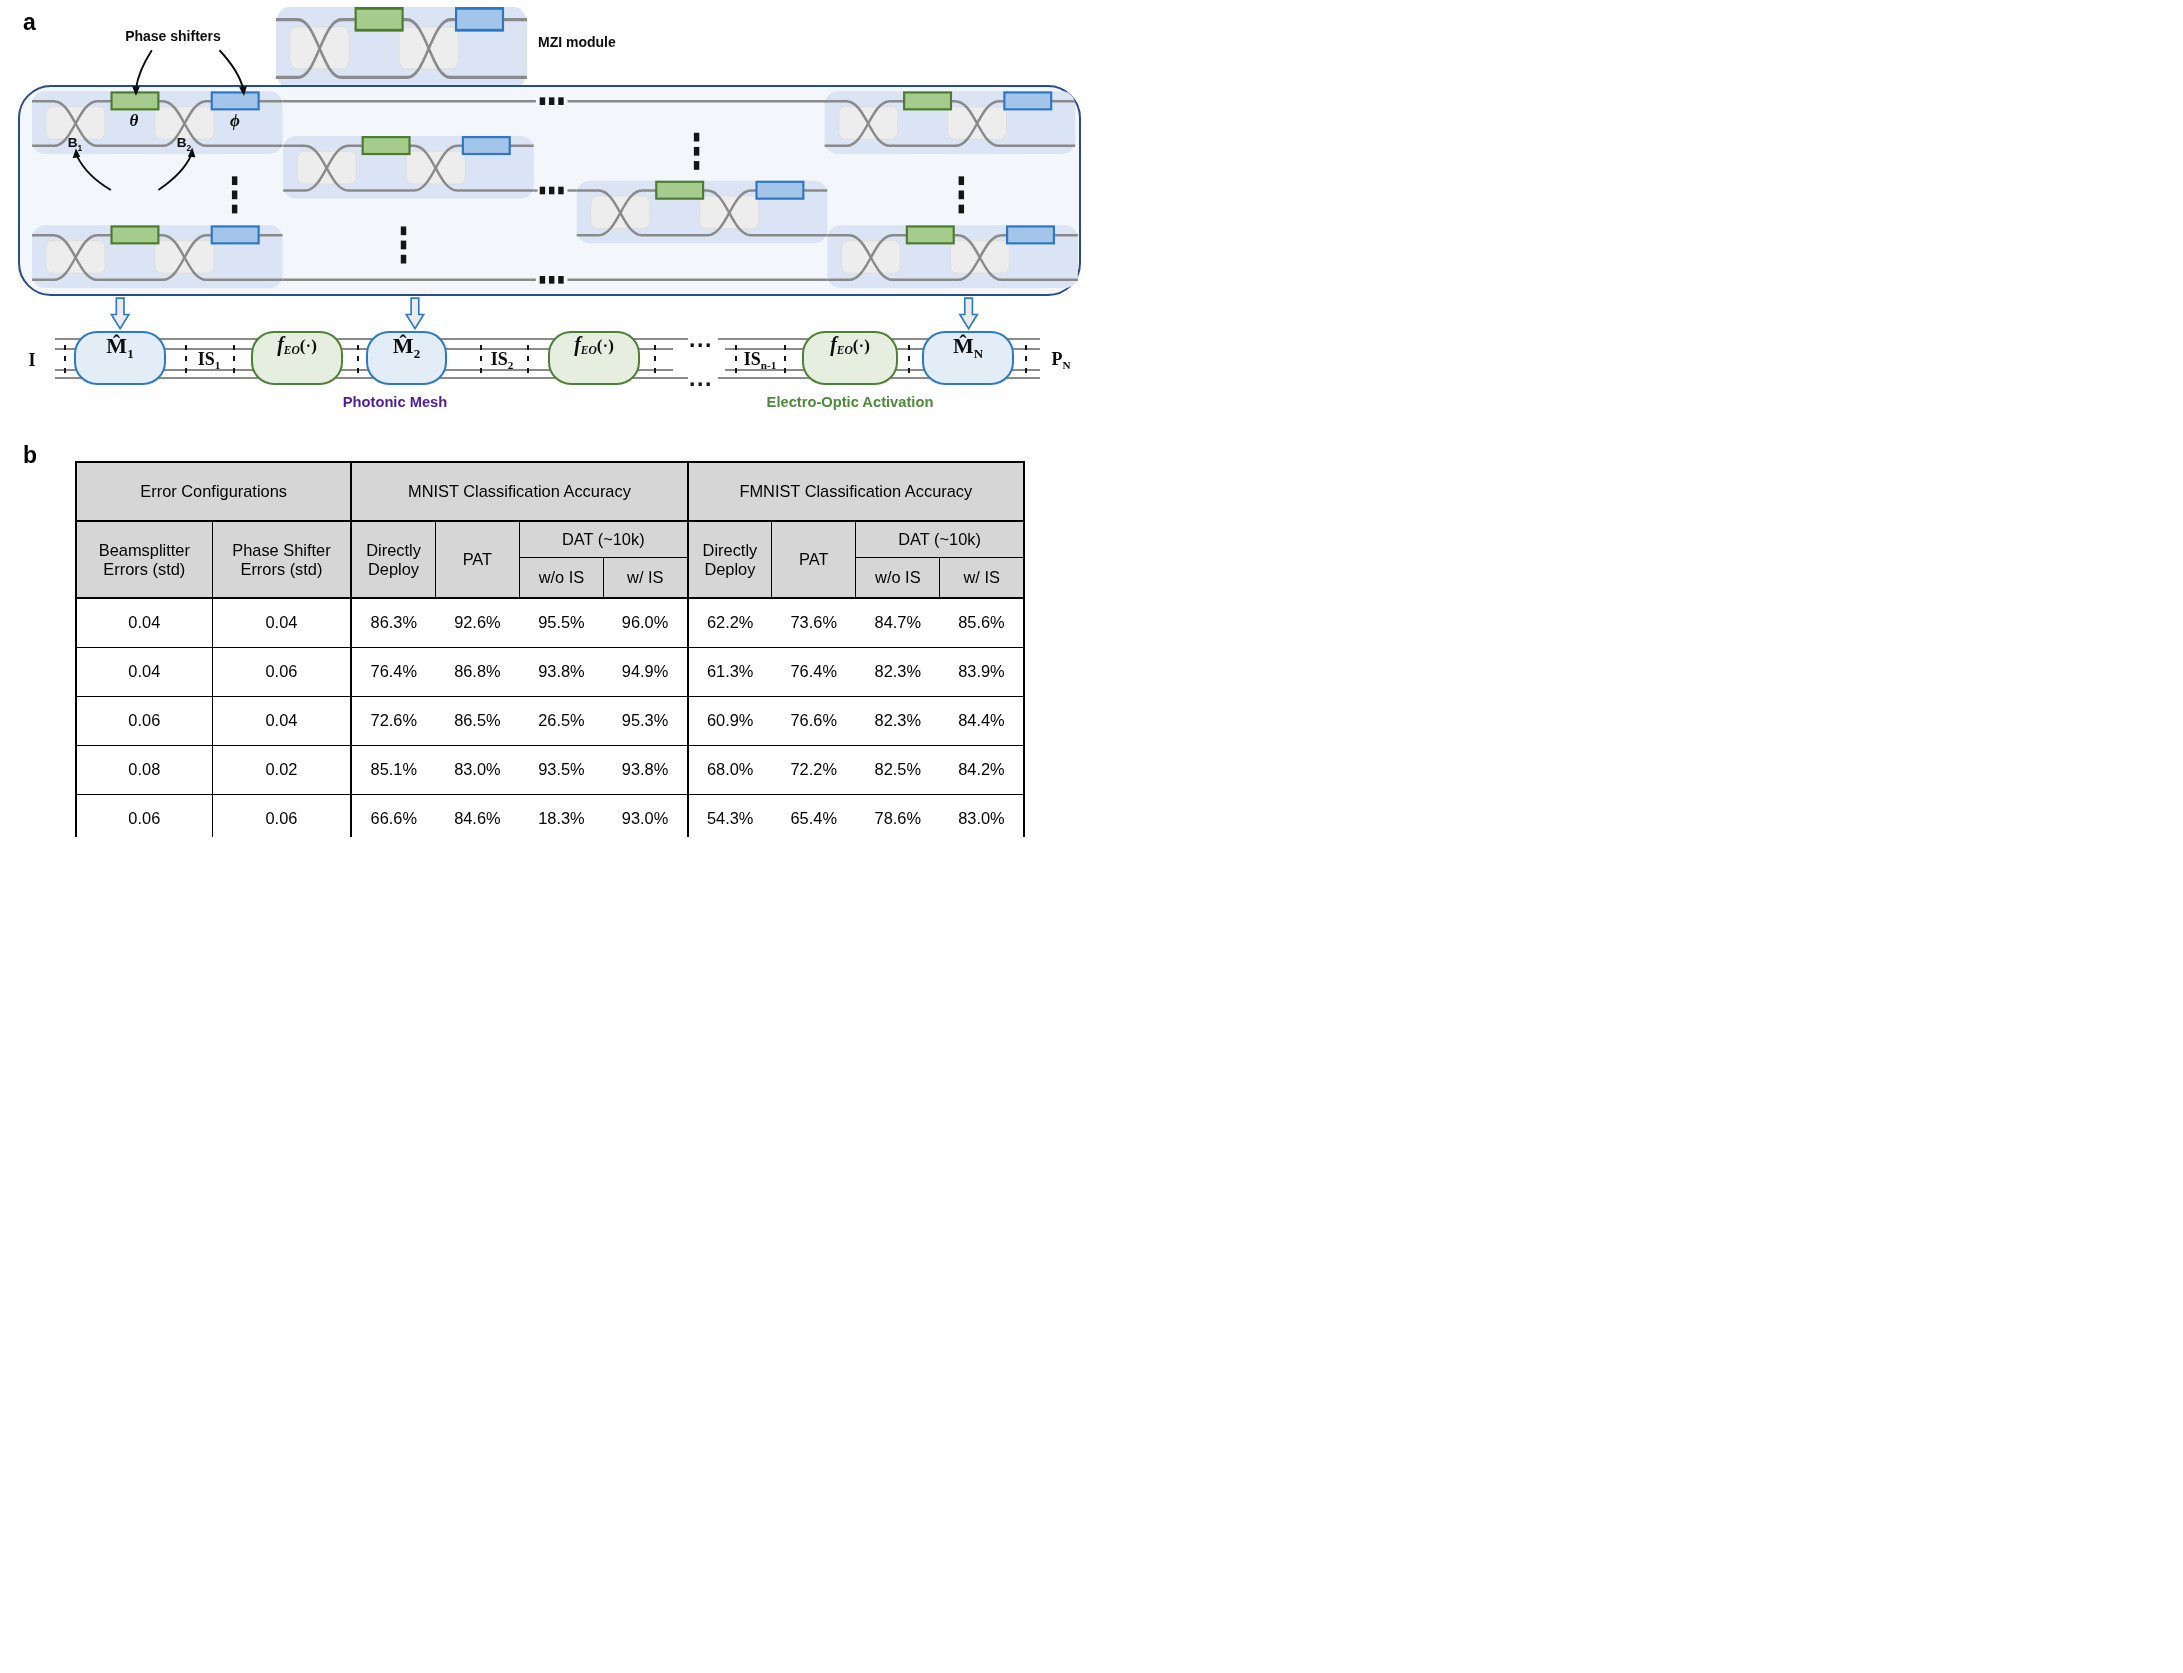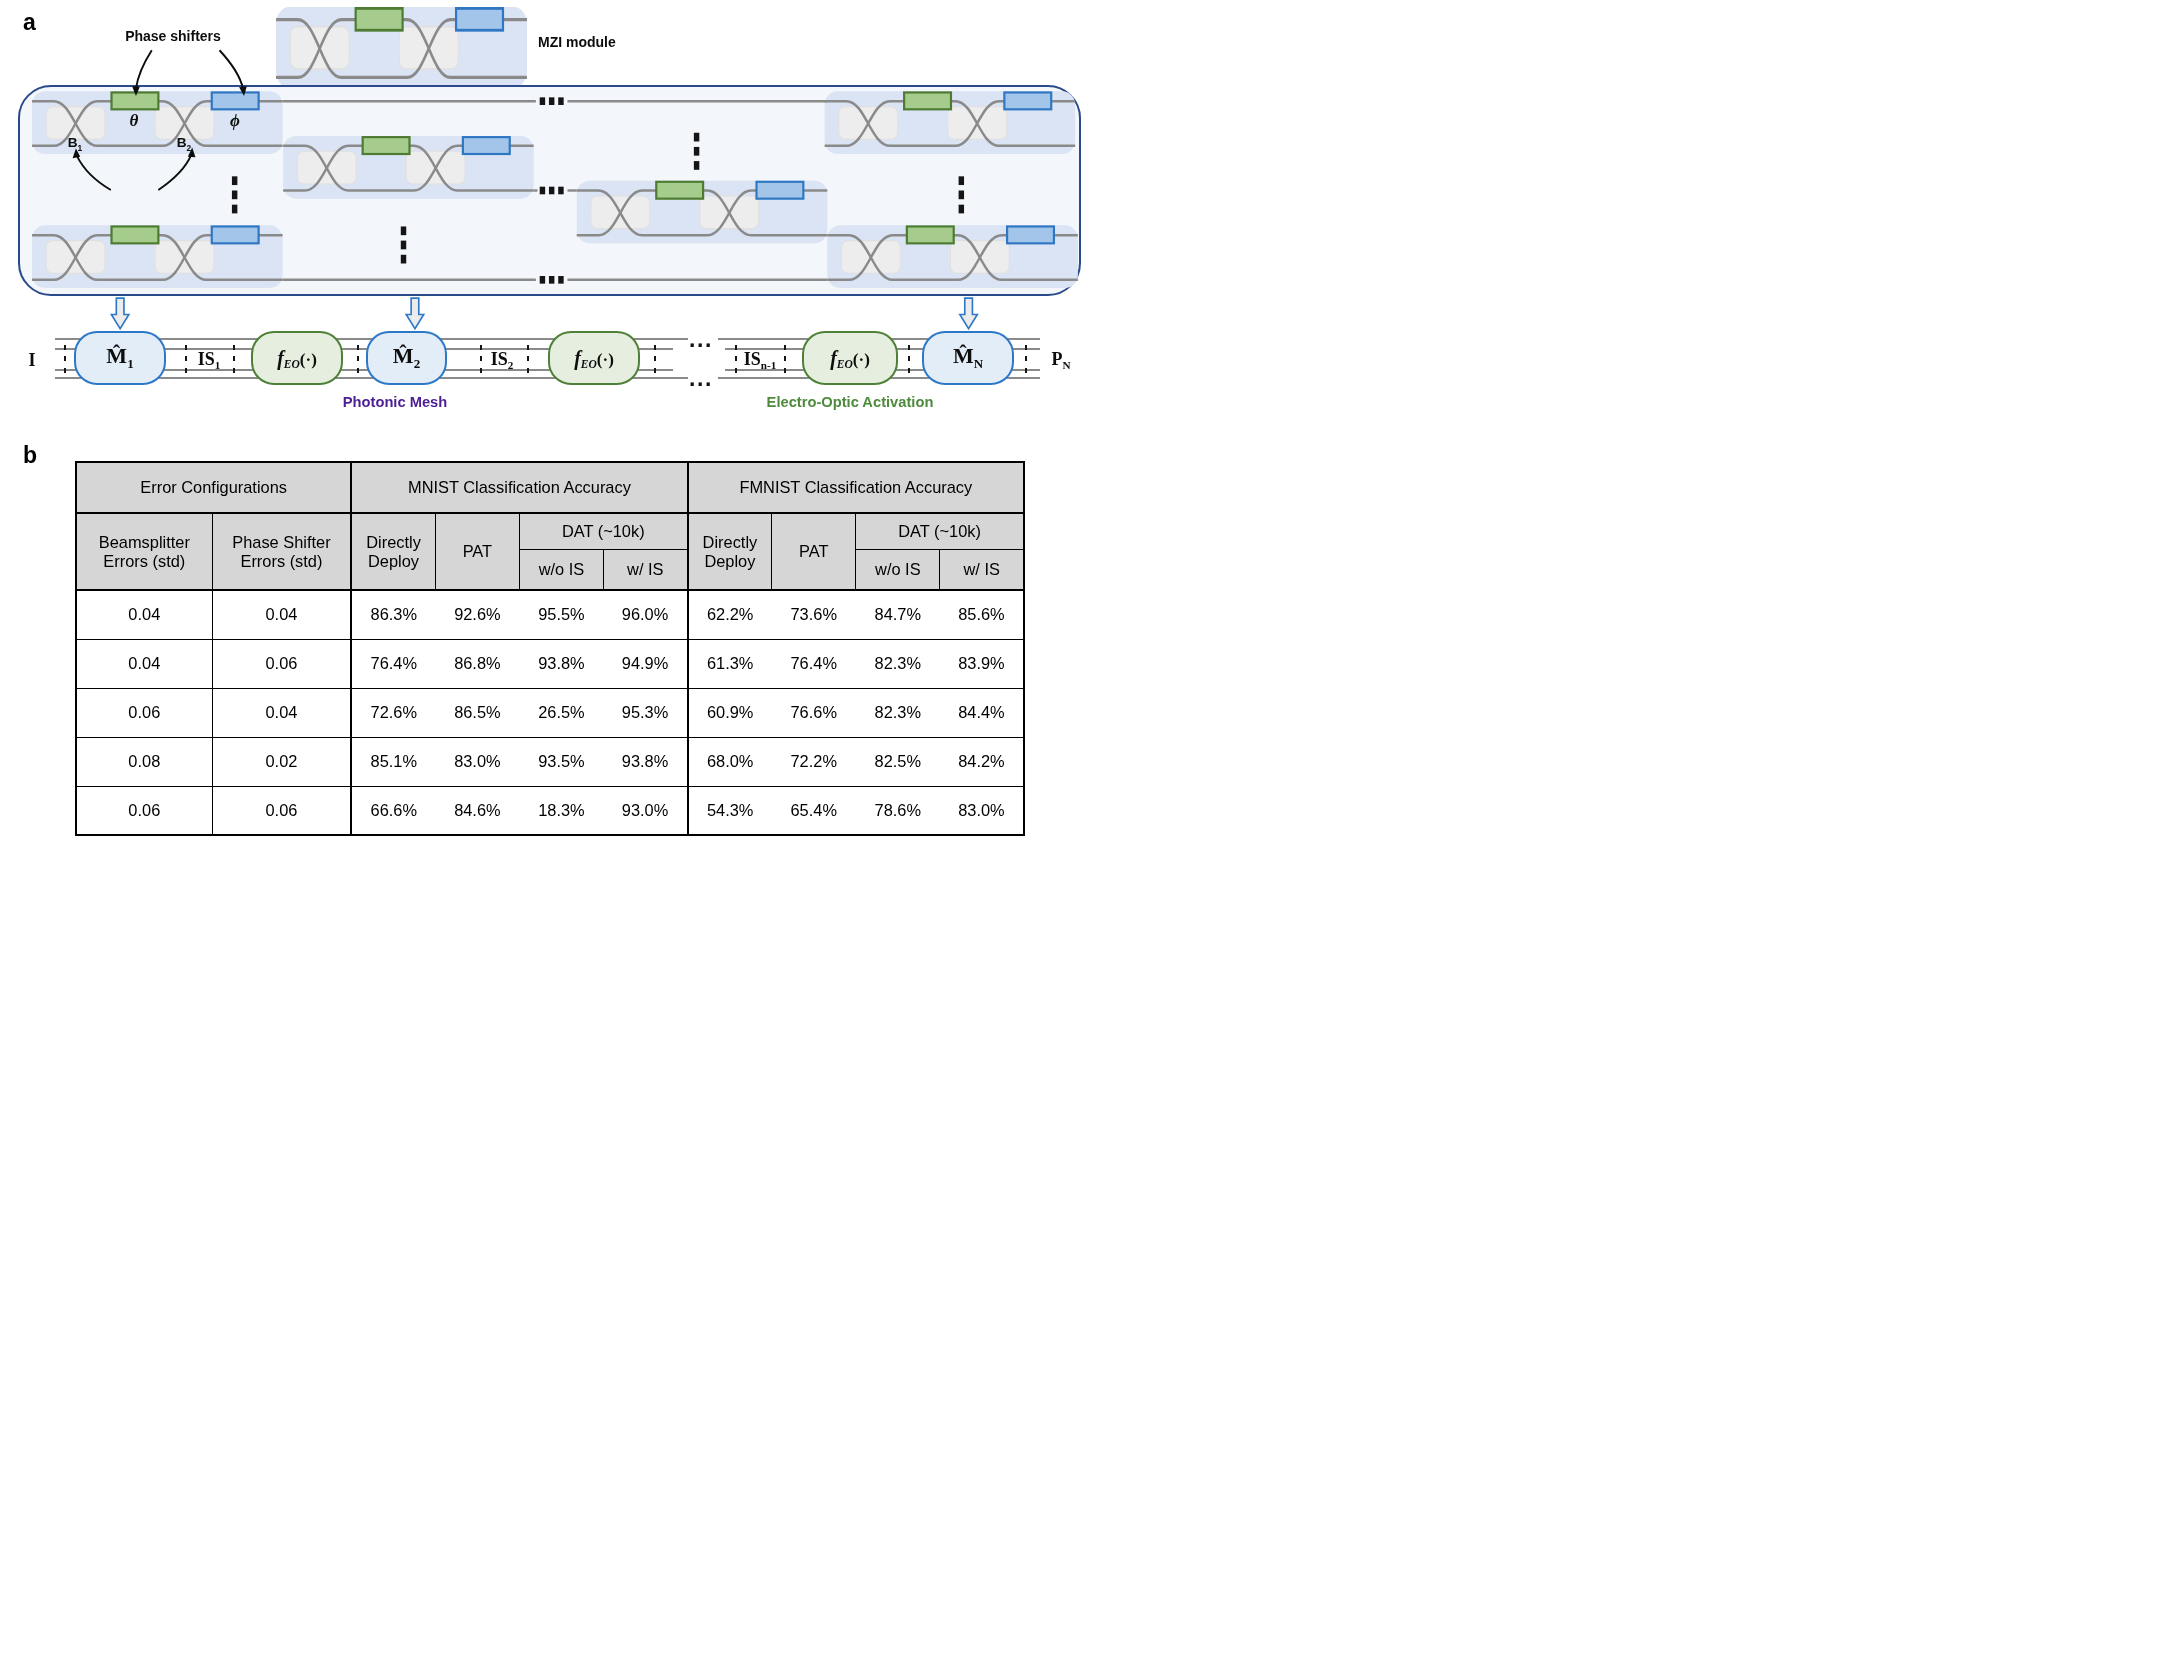--- a/index.html
+++ b/index.html
@@ -18,21 +18,21 @@
   .ctr{transform:translateX(-50%);}
   .math{font-family:"Liberation Serif",serif;font-weight:bold;font-style:italic;font-size:17px;color:#0d0d0d;}
   .bslabel{font-weight:bold;font-size:13.6px;color:#0d0d0d;}
   .bslabel sub{font-size:0.62em;}
 
   
   .wire{position:absolute;height:1.6px;background:#8a8a8a;}
   .vdash{position:absolute;width:2.2px;height:28px;top:345px;
      background:repeating-linear-gradient(#151515 0 4.9px,transparent 4.9px 11.5px);}
   .fbox{position:absolute;top:331px;height:54px;border-radius:23px;
-     display:flex;align-items:center;justify-content:center;box-sizing:border-box;}
+     display:flex;justify-content:center;box-sizing:border-box;}
   .fbox.blue{background:#e2edf8;border:2.2px solid #2e79c7;}
   .fbox.green{background:#e6efdf;border:2.2px solid #4f8038;}
   .mhat{font-family:"Liberation Serif",serif;font-weight:bold;font-size:22px;color:#0d0d0d;}
   .mhat sub{font-size:13px;}
   .feo{font-family:"Liberation Serif",serif;font-weight:bold;color:#0d0d0d;white-space:nowrap;}
   .feo .fb{font-style:italic;font-size:20px;}
   .feo sub{font-style:italic;font-size:11.5px;}
   .feo .sfx{font-size:17px;}
   .flabel{position:absolute;transform:translate(-50%,-50%);font-family:"Liberation Serif",serif;
      font-weight:bold;font-size:18px;color:#0d0d0d;white-space:nowrap;}
@@ -45,21 +45,21 @@
      table-layout:fixed;width:950px;font-family:"Liberation Sans",sans-serif;}
   #results-table th,#results-table td{padding:0;text-align:center;vertical-align:middle;
      font-weight:normal;font-size:16.4px;color:#000;}
   #results-table{border:2.7px solid #000;}
   #results-table th{background:#d6d6d6;}
   #results-table td{background:#ffffff;border-bottom:1.6px solid #000;}
   .bR2{border-right:1.1px solid #000;}
   .bR4{border-right:2.2px solid #000;}
   .bB3{border-bottom:1.6px solid #000 !important;}
   .bB4{border-bottom:2.2px solid #000 !important;}
-  tr.gh{height:51px;}  tr.gh th{border-bottom:2.2px solid #000;font-size:17px;}
+  tr.gh{height:59px;}  tr.gh th{border-bottom:2.2px solid #000;font-size:17px;}
   tr.h2{height:36px;}  tr.h3{height:41px;}
   tr.dr{height:49px;margin-top:16px;}
 </style>
 </head>
 <body>
 
 <div id="page">
 
   <svg width="0" height="0" style="position:absolute" aria-hidden="true">
     <defs>

